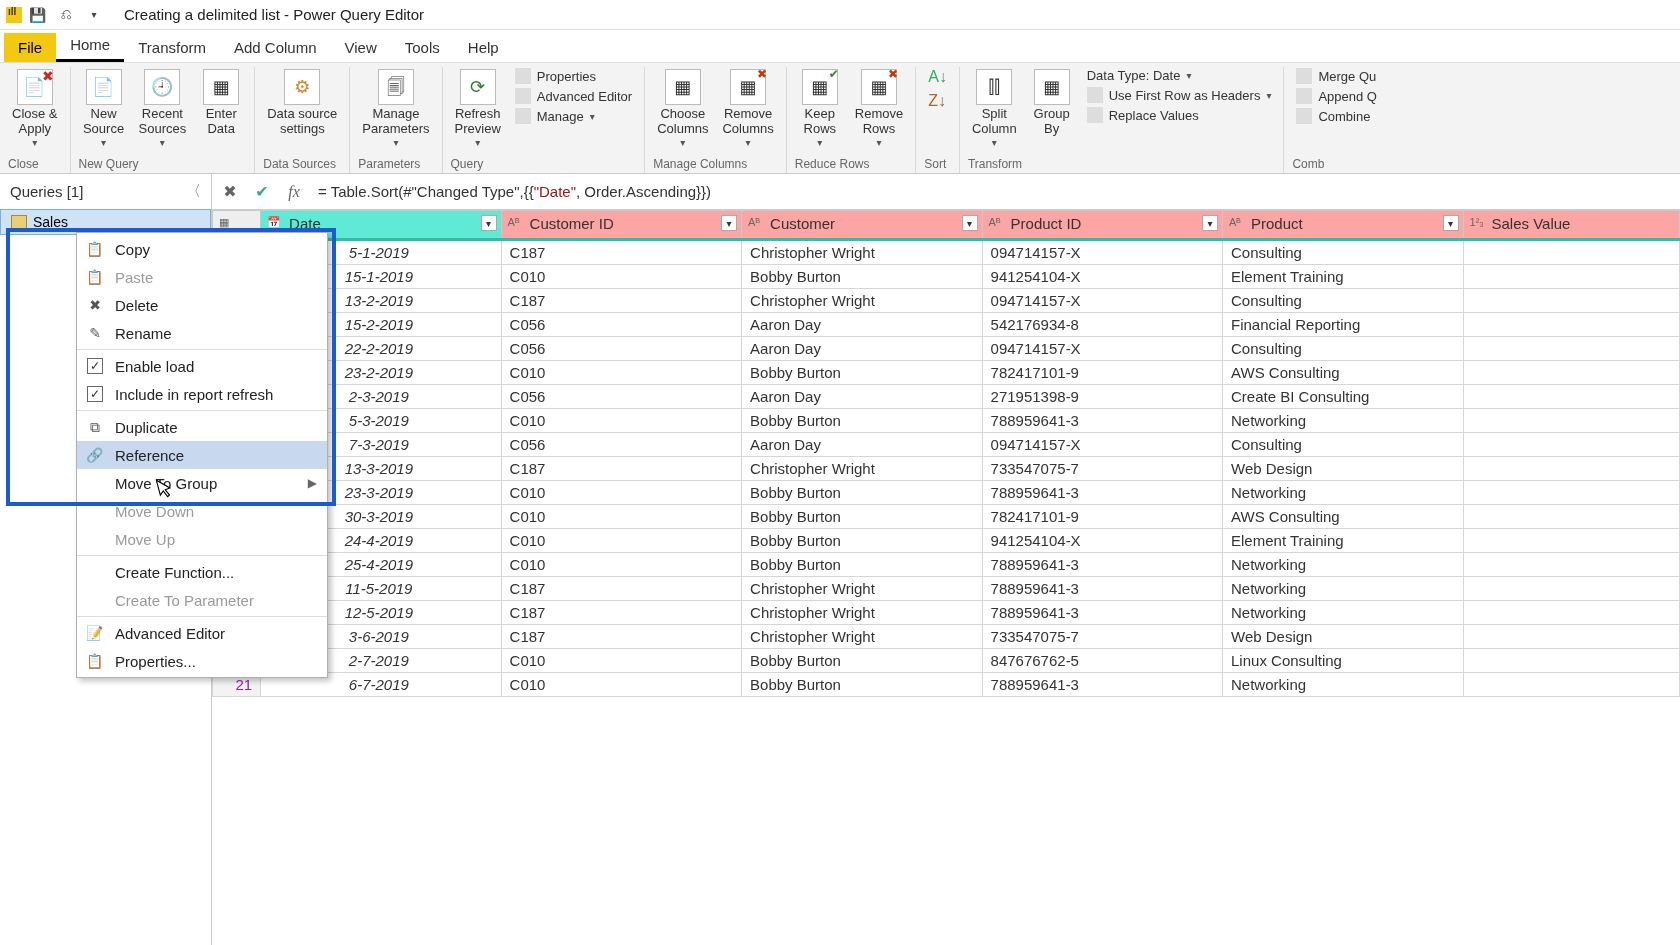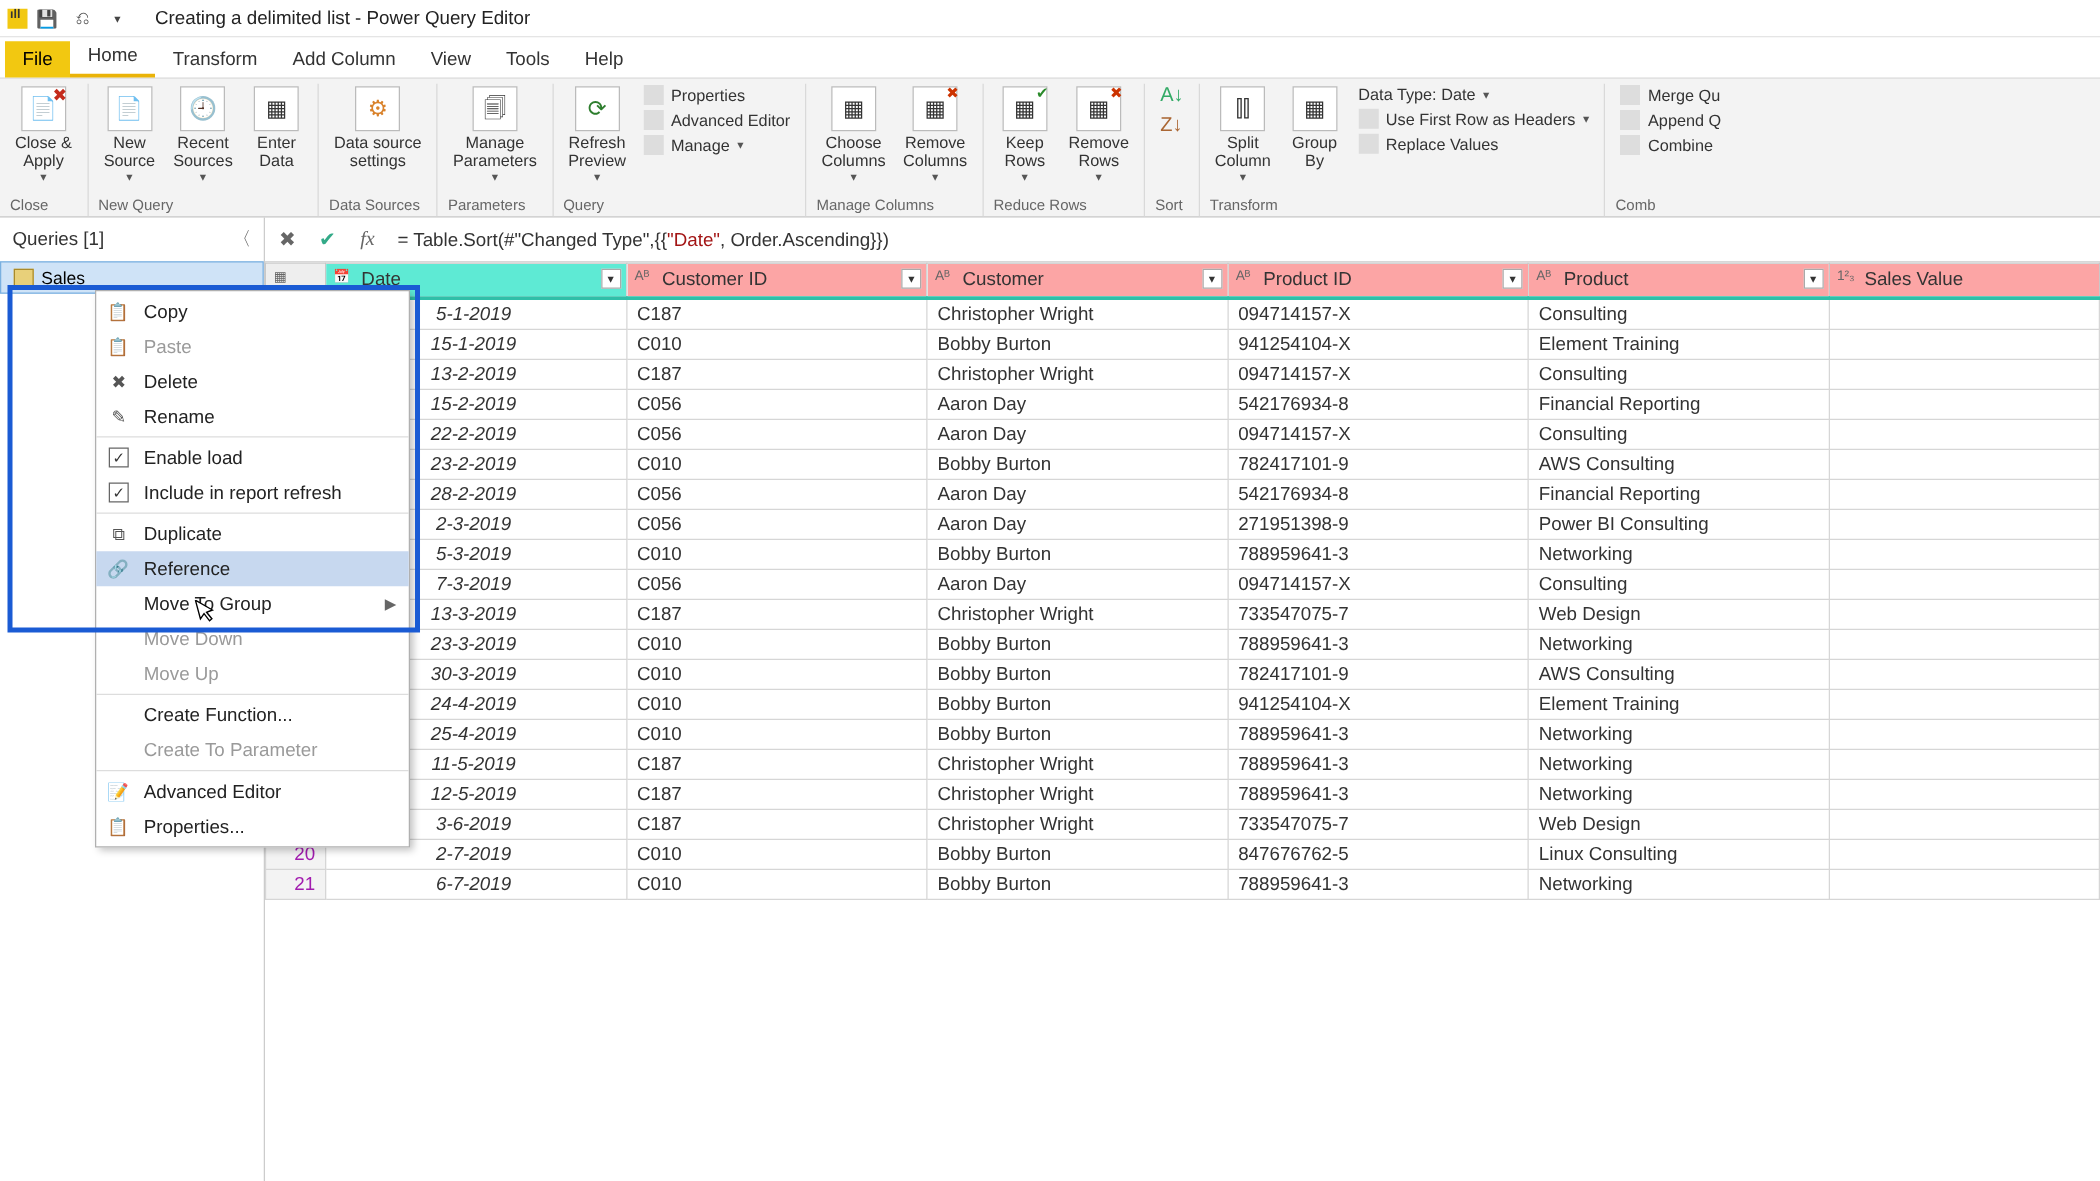--- a/index.html
+++ b/index.html
@@ -9,21 +9,21 @@
   .titlebar { height: 30px; display: flex; align-items: center; background: #fff; border-bottom: 1px solid #ddd; padding: 0 6px; gap: 4px; }
   .titlebar .app-icon { width: 16px; height: 16px; background: #f2c811; display: inline-block; position: relative; }
   .titlebar .app-icon::before { content:"ıll"; position:absolute; font-size:10px; top:-1px; left:2px; color:#333; font-weight:bold;}
   .qat-btn { width: 24px; height: 24px; display:inline-flex; align-items:center; justify-content:center; color:#444; }
   .title-text { margin-left: 14px; font-size: 15px; color: #222; }
 
   
   .ribbon-tabs { display: flex; align-items: flex-end; height: 32px; background: #fff; padding-left: 4px; }
   .ribbon-tab { padding: 6px 14px; font-size: 15px; color: #333; cursor: pointer; }
   .ribbon-tab.file { background: #f2c811; color: #000; }
-  .ribbon-tab.active { border-bottom: 3px solid #eab308; }
+  .ribbon-tab.active { border-bottom: 3px solid #000000; }
 
   
   .ribbon { display: flex; background: #f3f3f3; border-top:1px solid #ddd; border-bottom: 1px solid #c9c9c9; height: 112px; padding: 4px 0 0 0;}
   .ribbon-group { display: flex; flex-direction: column; align-items: center; padding: 0 8px; border-right: 1px solid #d9d9d9; }
   .ribbon-group-row { display: flex; gap: 6px; flex:1; align-items:flex-start;}
   .ribbon-btn-big { display: flex; flex-direction: column; align-items: center; justify-content: flex-start; width: auto; min-width:50px; padding: 2px 4px; text-align:center; font-size: 13px; color:#333; cursor:pointer; line-height:1.15;}
   .ribbon-btn-big .ico { width: 36px; height: 36px; background:#fff; border:1px solid #bbb; display:flex; align-items:center; justify-content:center; margin-bottom:2px; font-size:18px;}
   .ribbon-group-label { font-size: 12px; color:#666; padding: 2px 0; text-align:left; align-self:stretch;}
   .ribbon-stack { display:flex; flex-direction:column; gap:2px; justify-content:flex-start;}
   .ribbon-btn-sm { display:flex; align-items:center; gap:6px; font-size:13px; color:#333; padding:1px 4px; white-space:nowrap; cursor:pointer;}
@@ -450,34 +450,25 @@
               <td class="rownum"></td>
               <td class="date">23-2-2019</td>
               <td>C010</td>
               <td>Bobby Burton</td>
               <td>782417101-9</td>
               <td>AWS Consulting</td>
               <td></td>
             </tr>
             <tr>
               <td class="rownum"></td>
-              <td class="date">28-2-2019</td>
-              <td>C056</td>
-              <td>Aaron Day</td>
-              <td>542176934-8</td>
-              <td>Financial Reporting</td>
-              <td></td>
-            </tr>
-            <tr>
-              <td class="rownum"></td>
               <td class="date">2-3-2019</td>
               <td>C056</td>
               <td>Aaron Day</td>
               <td>271951398-9</td>
-              <td>Power BI Consulting</td>
+              <td>Create BI Consulting</td>
               <td></td>
             </tr>
             <tr>
               <td class="rownum"></td>
               <td class="date">5-3-2019</td>
               <td>C010</td>
               <td>Bobby Burton</td>
               <td>788959641-3</td>
               <td>Networking</td>
               <td></td>

